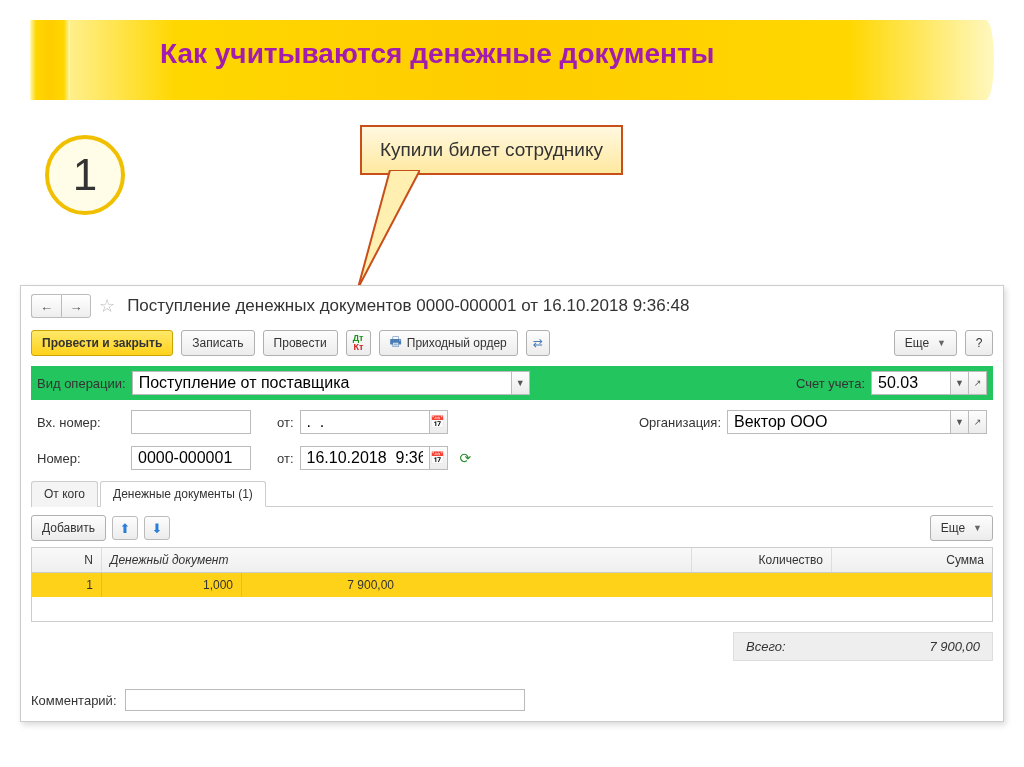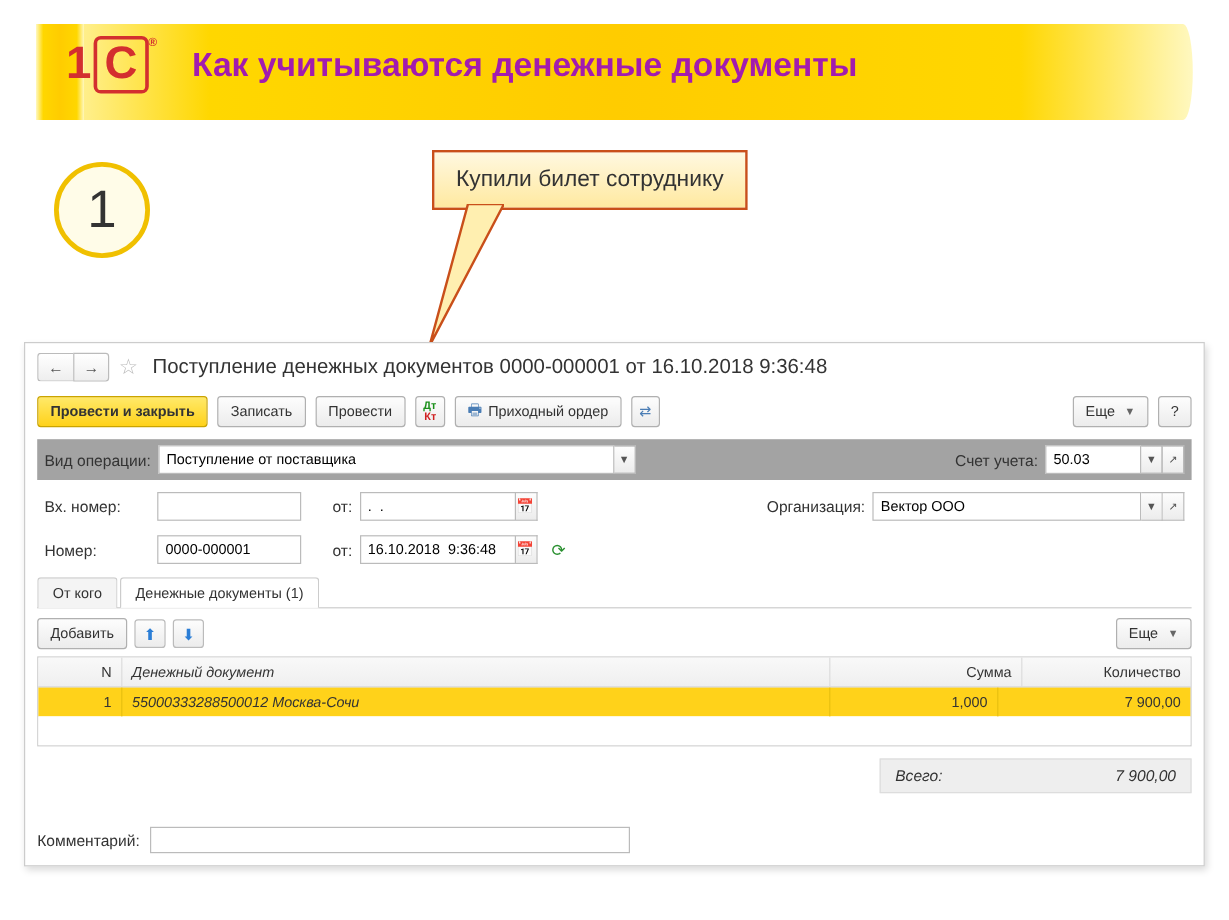--- a/index.html
+++ b/index.html
@@ -61,28 +61,28 @@
     border-radius: 3px; cursor: pointer; font-size: 12px; color: #333;
     display: inline-flex; align-items: center; gap: 5px; text-align: right;
   }
   .btn-primary { background: linear-gradient(#ffe96a,#ffd21a); border-color: #caa400; font-weight: bold; }
   .btn-icon-only { padding: 0 6px; }
   .spacer { flex: 1; }
   .help-btn { width: 28px; justify-content: center; }
   .dropdown-caret { font-size: 9px; margin-left: 3px; color: #666; }
   
   .form-area { padding: 0 10px; }
-  .hl-row { background: #a3a3a3; padding: 5px 6px; display: flex; align-items: center; gap: 6px; margin-bottom: 6px; }
+  .hl-row { background: #22c55e; padding: 5px 6px; display: flex; align-items: center; gap: 6px; margin-bottom: 6px; }
   .plain-row { padding: 4px 6px; display: flex; align-items: center; gap: 6px; margin-bottom: 4px; }
   .field-label { display: inline-block; min-width: 88px; }
   .combo {
     display: inline-flex; align-items: stretch; height: 24px;
   }
   .combo input {
-    border: 1px solid #bbb; padding: 0 6px; font-size: 12px; height: 24px; background: #fff;
+    border: 1px solid #bbb; padding: 0 6px; font-size: 16px; height: 24px; background: #fff;
   }
   .combo .combo-btn {
     width: 18px; border: 1px solid #bbb; border-left: none; background: linear-gradient(#fdfdfd,#ececec);
     display: flex; align-items: center; justify-content: center; font-size: 9px; color: #555; cursor: pointer;
   }
   .combo .combo-btn + .combo-btn { border-left: none; }
   .date-input { width: 130px; }
   .num-input { width: 120px; }
   .wide-input { width: 380px; }
   .med-input { width: 224px; }
@@ -134,23 +134,20 @@
   .print-icon { font-size: 13px; color: #4a7db5; }
   .tree-icon { font-size: 12px; color: #4a7db5; }
   .cal-icon { font-size: 12px; color: #666; }
   .refresh-icon { font-size: 14px; color: #2a9030; }
 </style>
 </head>
 <body>
 
 <div class="slide-header">
   <div class="brush-bg"></div>
-  <div class="logo">
-    <span>1</span><span class="logo-c">С</span><sup>®</sup>
-  </div>
   <div class="slide-title">Как учитываются денежные документы</div>
 </div>
 
 <div class="step-circle">
   <span>1</span>
 </div>
 
 <div class="callout">
   <span>Купили билет сотруднику</span>
 </div>
@@ -269,26 +266,25 @@
     <button class="btn">
       <span>Еще</span>
         <span class="dropdown-caret">▼</span>
     </button>
   </div>
 
   <div class="grid">
     <div class="grid-head">
       <div class="gh-cell col-n">N</div>
       <div class="gh-cell col-doc">Денежный документ</div>
+      <div class="gh-cell col-qty">Количество</div>
       <div class="gh-cell col-sum">Сумма</div>
-      <div class="gh-cell col-qty">Количество</div>
     </div>
     <div class="grid-row">
       <div class="gr-cell col-n">1</div>
-      <div class="gr-cell col-doc">55000333288500012 Москва-Сочи</div>
       <div class="gr-cell col-qty">1,000</div>
       <div class="gr-cell col-sum">7 900,00</div>
     </div>
     <div class="grid-empty"></div>
   </div>
 
   <div class="total-row">
     <div class="total-box">
       <span>Всего:</span>
       <span>7 900,00</span>

